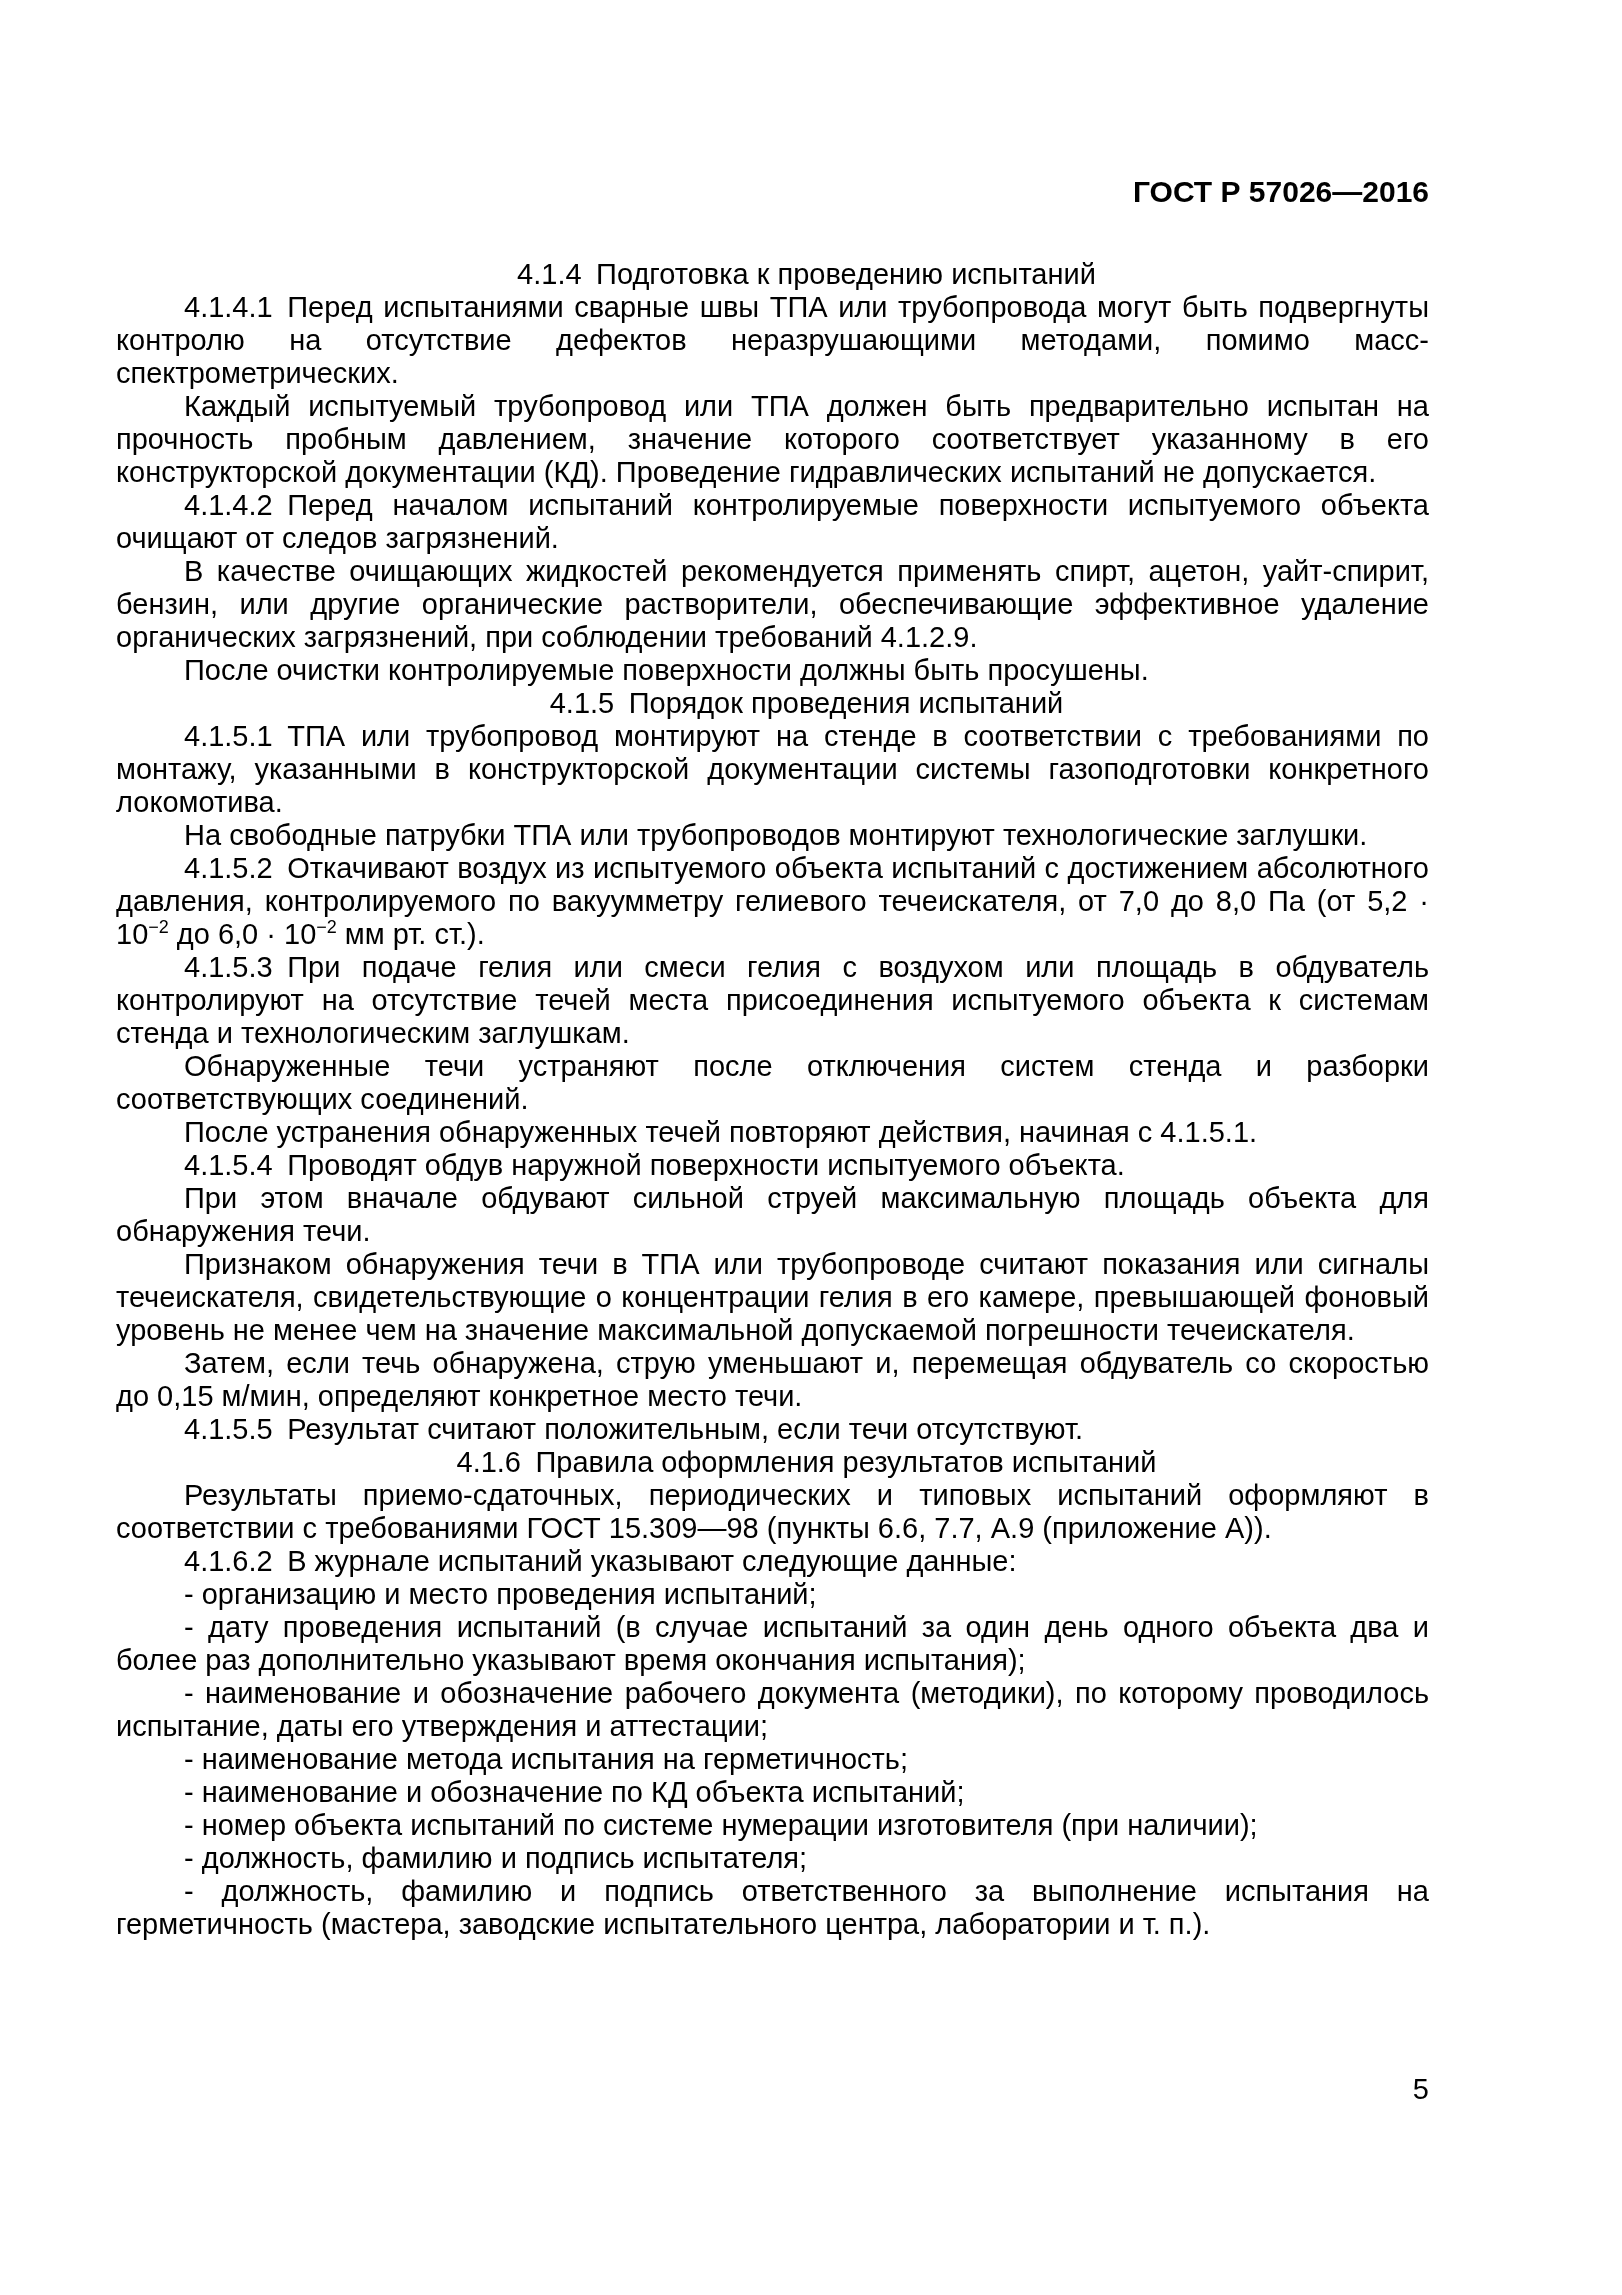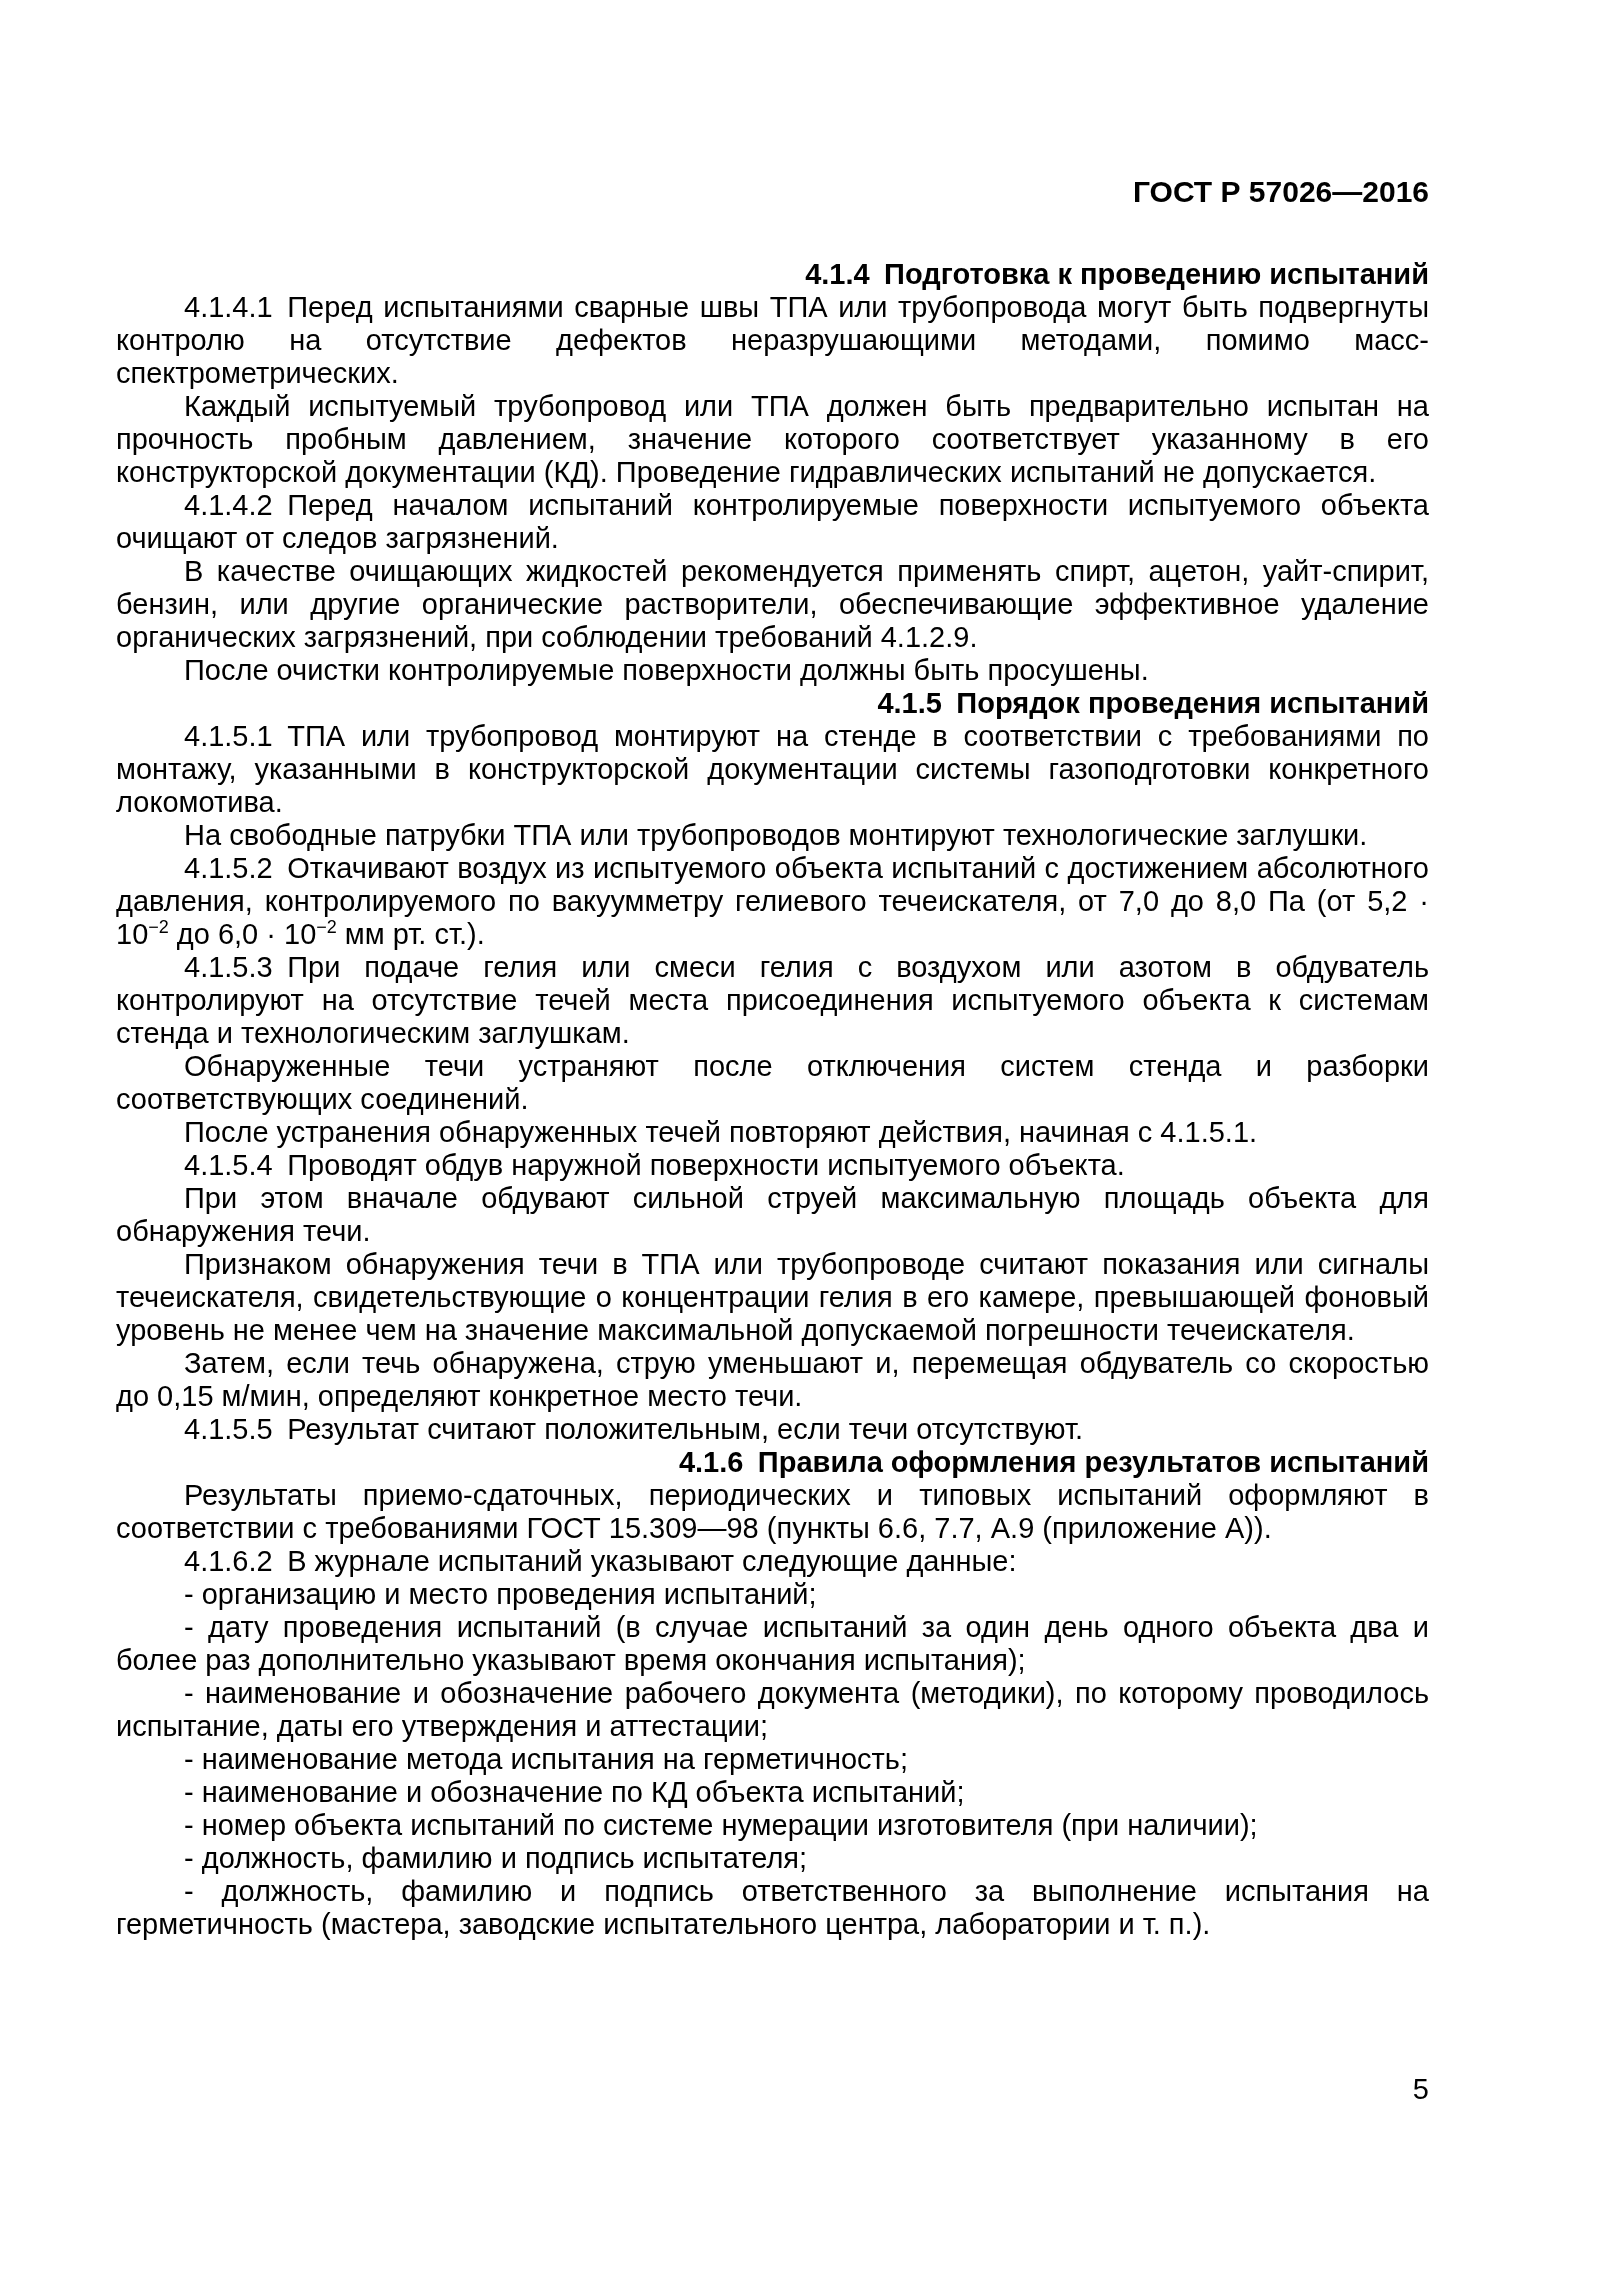--- a/index.html
+++ b/index.html
@@ -27,22 +27,22 @@
   }
   .content p {
     margin: 0;
     font-size: 29px;
     line-height: 33px;
     text-align: justify;
     text-indent: 68px;
     hyphens: manual;
   }
   .content p.h {
-    font-weight: bold;
-    text-align: right;
+    font-weight: normal;
+    text-align: center;
   }
   sup {
     font-size: 0.62em;
     line-height: 0;
     vertical-align: super;
   }
   .page-number {
     position: absolute;
     left: 116px;
     top: 2073px;
@@ -63,21 +63,21 @@
     <p>4.1.4.1 Перед испытаниями сварные швы ТПА или трубопровода могут быть подвергнуты контро­лю на отсутствие дефектов неразрушающими методами, помимо масс-спектрометрических.</p>
     <p>Каждый испытуемый трубопровод или ТПА должен быть предварительно испытан на прочность пробным давлением, значение которого соответствует указанному в его конструкторской документации (КД). Проведение гидравлических испытаний не допускается.</p>
     <p>4.1.4.2 Перед началом испытаний контролируемые поверхности испытуемого объекта очищают от следов загрязнений.</p>
     <p>В качестве очищающих жидкостей рекомендуется применять спирт, ацетон, уайт-спирит, бензин, или другие органические растворители, обеспечивающие эффективное удаление органических загрязнений, при соблюдении требований 4.1.2.9.</p>
     <p>После очистки контролируемые поверхности должны быть просушены.</p>
 
     <p class="h">4.1.5 Порядок проведения испытаний</p>
     <p>4.1.5.1 ТПА или трубопровод монтируют на стенде в соответствии с требованиями по монтажу, указанными в конструкторской документации системы газоподготовки конкретного локомотива.</p>
     <p>На свободные патрубки ТПА или трубопроводов монтируют технологические заглушки.</p>
     <p><span>4.1.5.2 Откачивают воздух из испытуемого объекта испытаний с достижением абсолютного дав­ления, контролируемого по вакуумметру гелиевого течеискателя, от 7,0 до 8,0 Па (от 5,2 · 10</span><sup>−2</sup><span> до 6,0 · 10</span><sup>−2</sup><span> мм рт. ст.).</span></p>
-    <p>4.1.5.3 При подаче гелия или смеси гелия с воздухом или азотом в обдуватель контролируют на отсутствие течей места присоединения испытуемого объекта к системам стенда и технологическим заглушкам.</p>
+    <p>4.1.5.3 При подаче гелия или смеси гелия с воздухом или площадь в обдуватель контролируют на отсутствие течей места присоединения испытуемого объекта к системам стенда и технологическим заглушкам.</p>
     <p>Обнаруженные течи устраняют после отключения систем стенда и разборки соответствующих соединений.</p>
     <p>После устранения обнаруженных течей повторяют действия, начиная с 4.1.5.1.</p>
     <p>4.1.5.4 Проводят обдув наружной поверхности испытуемого объекта.</p>
     <p>При этом вначале обдувают сильной струей максимальную площадь объекта для обнаружения течи.</p>
     <p>Признаком обнаружения течи в ТПА или трубопроводе считают показания или сигналы течеискате­ля, свидетельствующие о концентрации гелия в его камере, превышающей фоновый уровень не менее чем на значение максимальной допускаемой погрешности течеискателя.</p>
     <p>Затем, если течь обнаружена, струю уменьшают и, перемещая обдуватель со скоростью до 0,15 м/мин, определяют конкретное место течи.</p>
     <p>4.1.5.5 Результат считают положительным, если течи отсутствуют.</p>
 
     <p class="h">4.1.6 Правила оформления результатов испытаний</p>
     <p>Результаты приемо-сдаточных, периодических и типовых испытаний оформляют в соответствии с требованиями ГОСТ 15.309—98 (пункты 6.6, 7.7, А.9 (приложение А)).</p>

